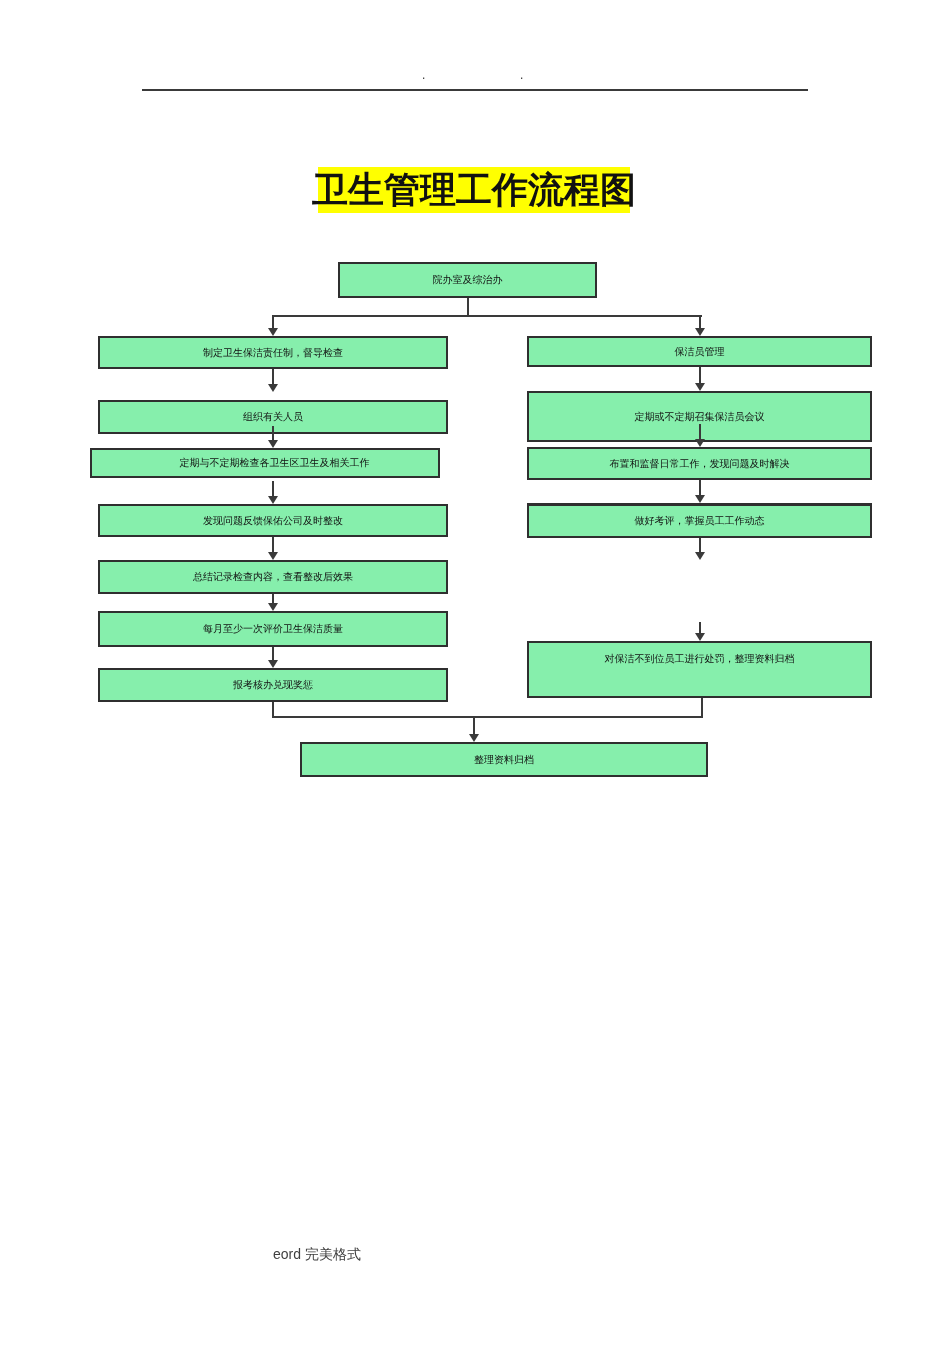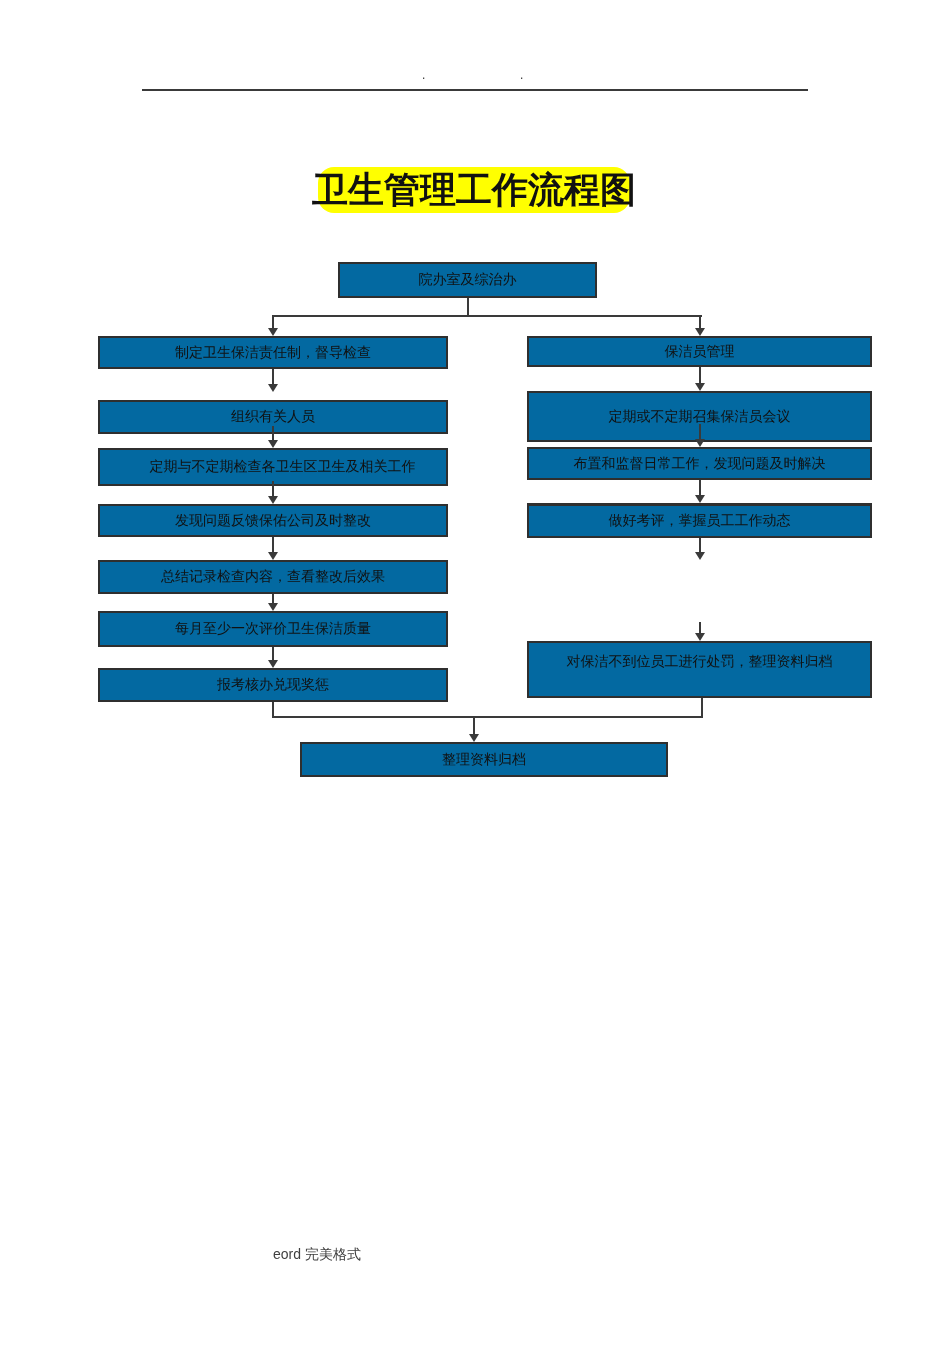--- a/index.html
+++ b/index.html
@@ -22,29 +22,29 @@
     position:absolute;
     font:12px "Liberation Sans","DejaVu Sans",sans-serif;
     color:#333;
   }
   .title-highlight{
     position:absolute;
     left:318px;top:167px;width:312px;height:46px;
     background:#ffff00;
     display:flex;align-items:center;justify-content:center;
     font-size:36px;font-weight:bold;color:#111;
-    letter-spacing:0px;white-space:nowrap;border-radius:16px;
+    letter-spacing:0px;white-space:nowrap;
   }
   .fbox{
     position:absolute;
-    background:#0369a1;
+    background:#86efac;
     border:2px solid var(--border);
     box-sizing:border-box;
     display:flex;align-items:center;justify-content:center;
-    font-size:14px;color:#111;
+    font-size:10px;color:#111;
     text-align:center;
     line-height:1.55;
     padding:0 6px;
   }
   .fbox.top-thick{border-top-width:3px;}
   .fbox.text-top{align-items:flex-start;padding-top:8px;}
   .vline,.hline{
     position:absolute;
     background:var(--line);
   }
@@ -92,21 +92,21 @@
 
   <div class="vline" style="left:467px;top:298px;width:2px;height:18px;"></div>
   <div class="hline" style="left:272px;top:315px;width:430px;height:2px;"></div>
   <div class="arrow" style="left:268px;top:316px;height:20px;"></div>
   <div class="arrow" style="left:695px;top:316px;height:20px;"></div>
 
   <div class="fbox" style="left:98px;top:336px;width:350px;height:33px;">制定卫生保洁责任制，督导检查</div>
   <div class="arrow" style="left:268px;top:369px;height:23px;"></div>
   <div class="fbox" style="left:98px;top:392px;width:350px;height:34px;margin-top:8px;">组织有关人员</div>
   <div class="arrow" style="left:268px;top:426px;height:22px;"></div>
-  <div class="fbox" style="left:98px;top:448px;width:350px;height:38px;padding-left:25px;">定期与不定期检查各卫生区卫生及相关工作</div>
+  <div class="fbox" style="left:90px;top:448px;width:350px;height:30px;padding-left:25px;">定期与不定期检查各卫生区卫生及相关工作</div>
   <div class="arrow" style="left:268px;top:481px;height:23px;"></div>
   <div class="fbox" style="left:98px;top:504px;width:350px;height:33px;">发现问题反馈保佑公司及时整改</div>
   <div class="arrow" style="left:268px;top:537px;height:23px;"></div>
   <div class="fbox" style="left:98px;top:560px;width:350px;height:34px;">总结记录检查内容，查看整改后效果</div>
   <div class="arrow" style="left:268px;top:594px;height:17px;"></div>
   <div class="fbox" style="left:98px;top:611px;width:350px;height:36px;">每月至少一次评价卫生保洁质量</div>
   <div class="arrow" style="left:268px;top:647px;height:21px;"></div>
   <div class="fbox" style="left:98px;top:668px;width:350px;height:34px;">报考核办兑现奖惩</div>
 
   <div class="fbox" style="left:527px;top:336px;width:345px;height:31px;">保洁员管理</div>
@@ -118,17 +118,17 @@
   <div class="fbox top-thick" style="left:527px;top:503px;width:345px;height:35px;">做好考评，掌握员工工作动态</div>
   <div class="arrow" style="left:695px;top:538px;height:22px;"></div>
   <div class="arrow" style="left:695px;top:622px;height:19px;"></div>
   <div class="fbox text-top" style="left:527px;top:641px;width:345px;height:57px;">对保洁不到位员工进行处罚，整理资料归档</div>
 
   <div class="vline" style="left:272px;top:702px;width:2px;height:16px;"></div>
   <div class="vline" style="left:701px;top:698px;width:2px;height:20px;"></div>
   <div class="hline" style="left:272px;top:716px;width:431px;height:2px;"></div>
   <div class="arrow" style="left:469px;top:718px;height:24px;"></div>
 
-  <div class="fbox" style="left:300px;top:742px;width:368px;height:35px;">整理资料归档</div>
+  <div class="fbox" style="left:300px;top:742px;width:408px;height:35px;">整理资料归档</div>
 
   <div class="footer-text">eord 完美格式</div>
 
 </div>
 
 </body></html>

